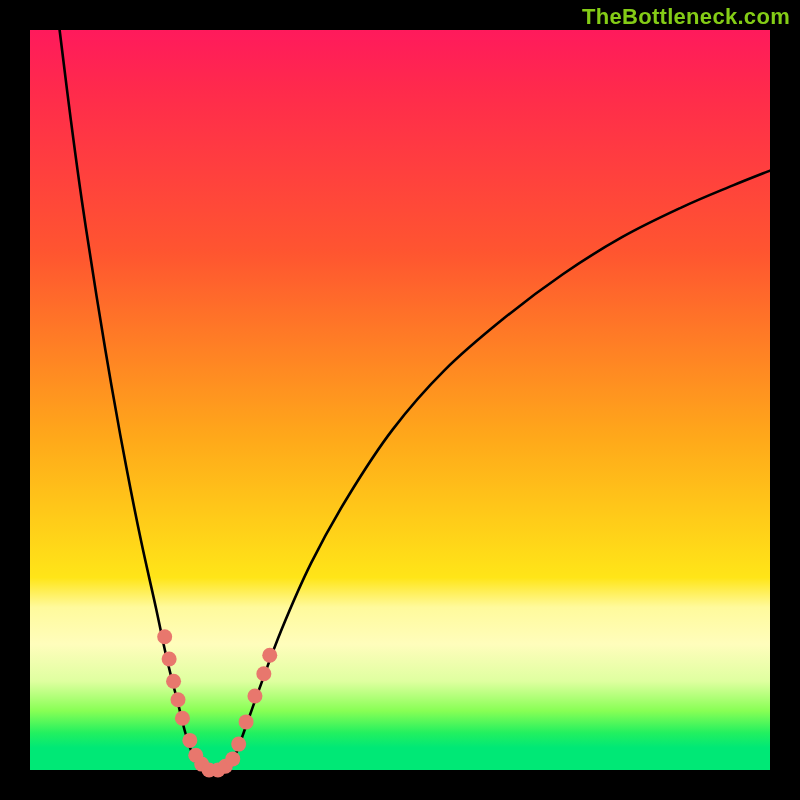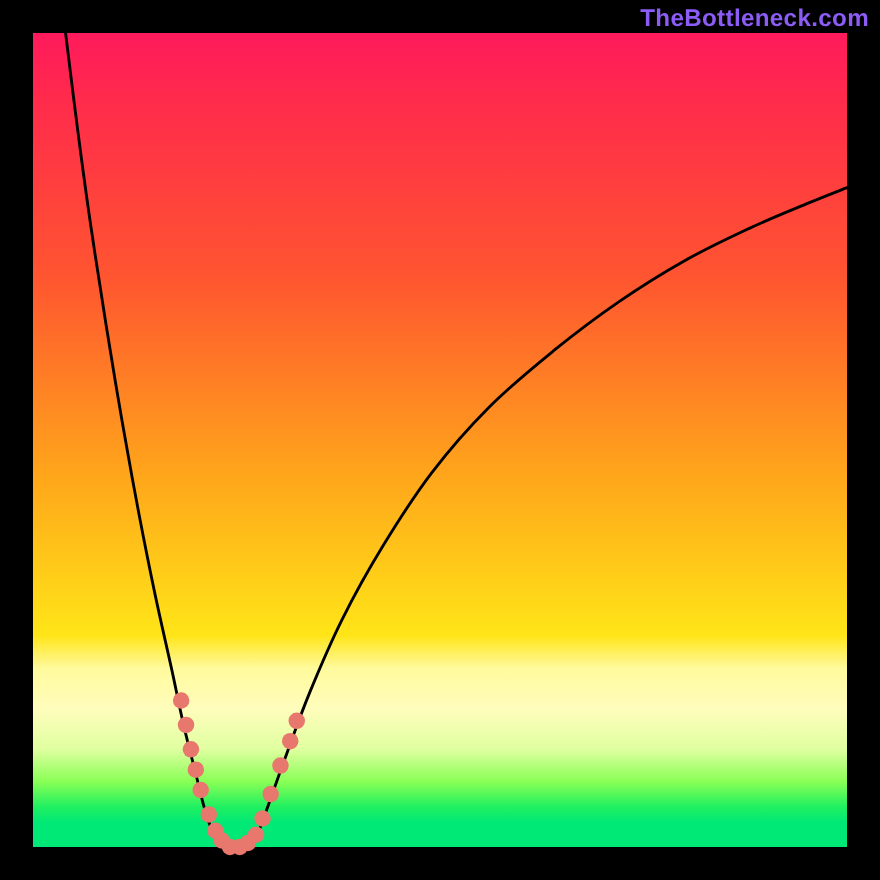--- a/index.html
+++ b/index.html
@@ -47,21 +47,21 @@
     height: 740px;
     overflow: visible;
   }
   .watermark {
     position: absolute;
     top: 4px;
     right: 10px;
     font-family: Arial, Helvetica, sans-serif;
     font-size: 22px;
     font-weight: 600;
-    color: #8b5cf6;
+    color: #84cc16;
     letter-spacing: 0.3px;
     user-select: none;
   }
 </style>
 </head>
 <body>
 
 <div class="frame">
 
   <div class="watermark">TheBottleneck.com</div>

